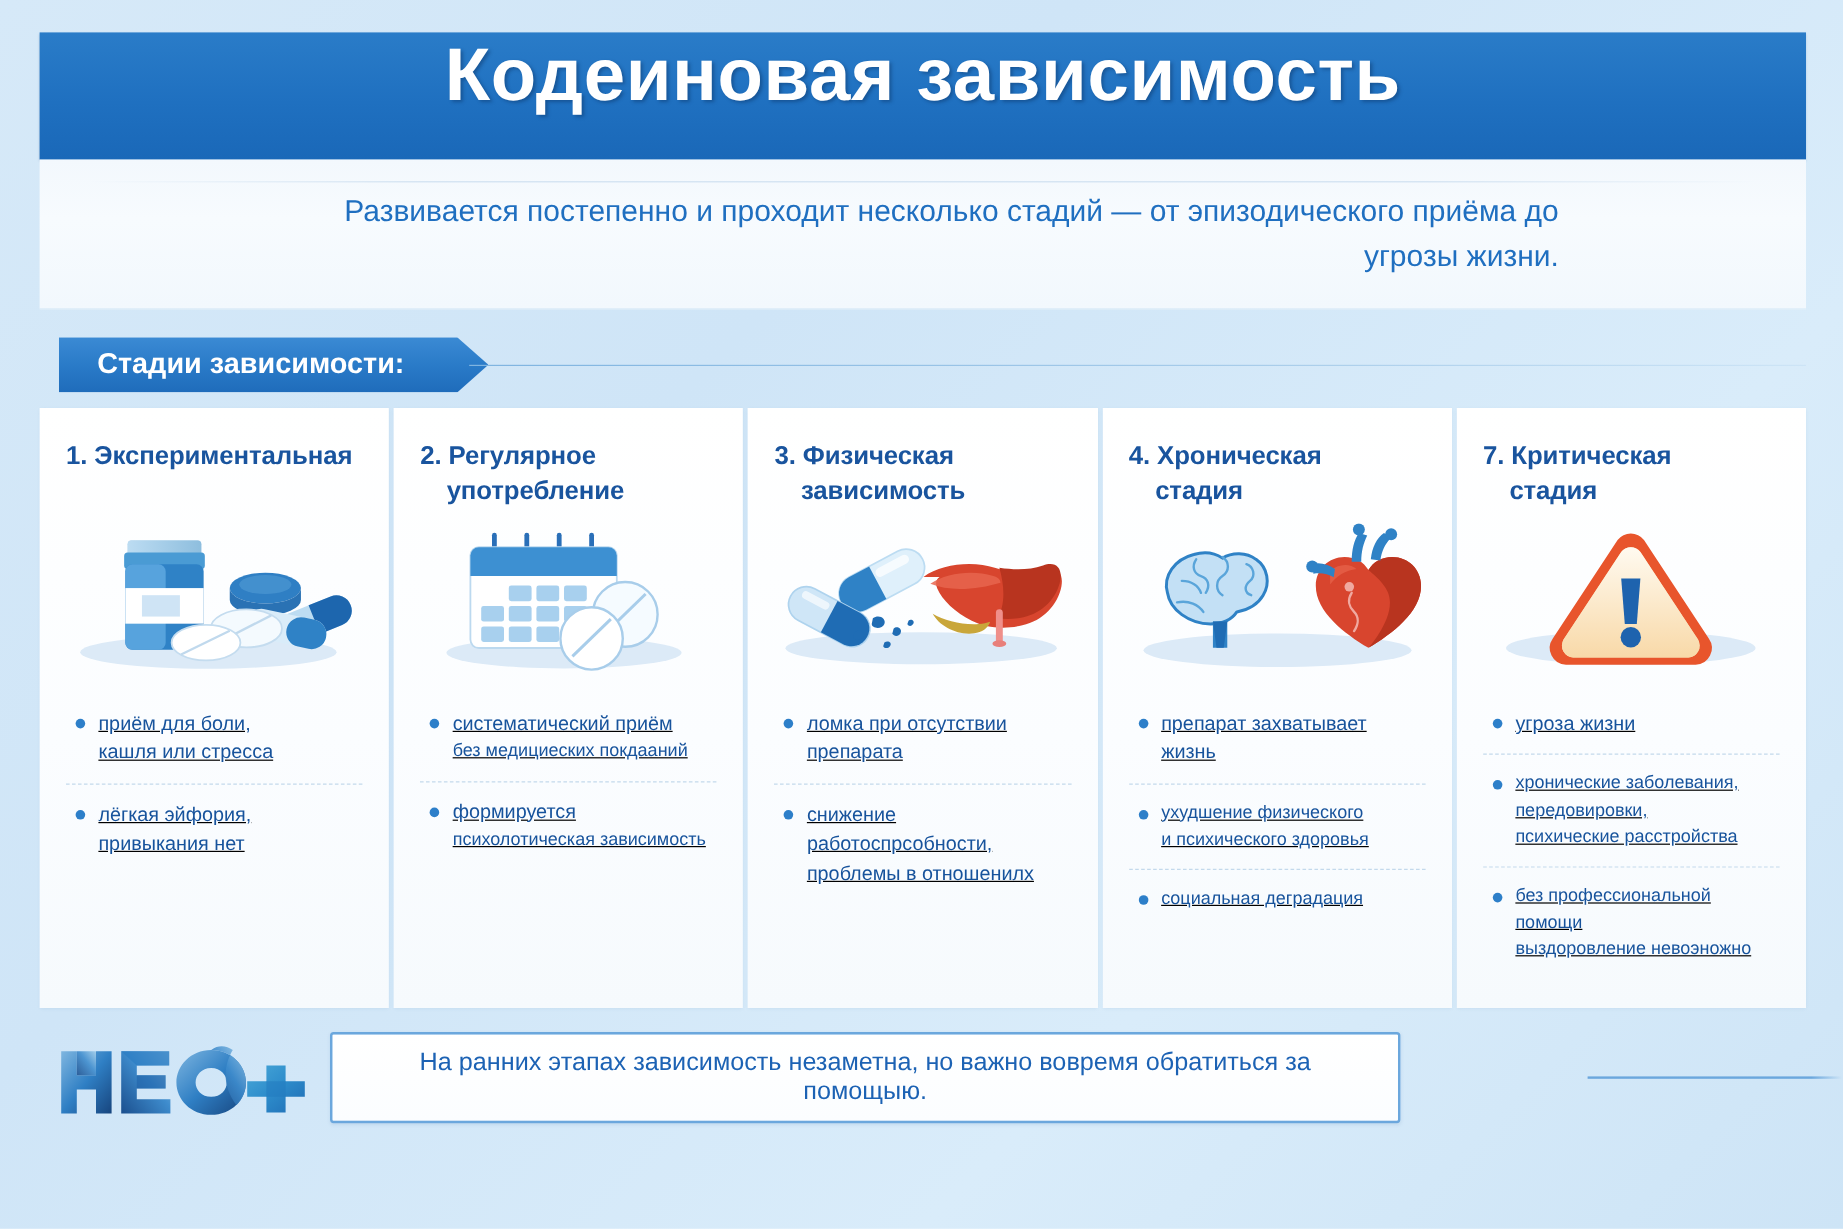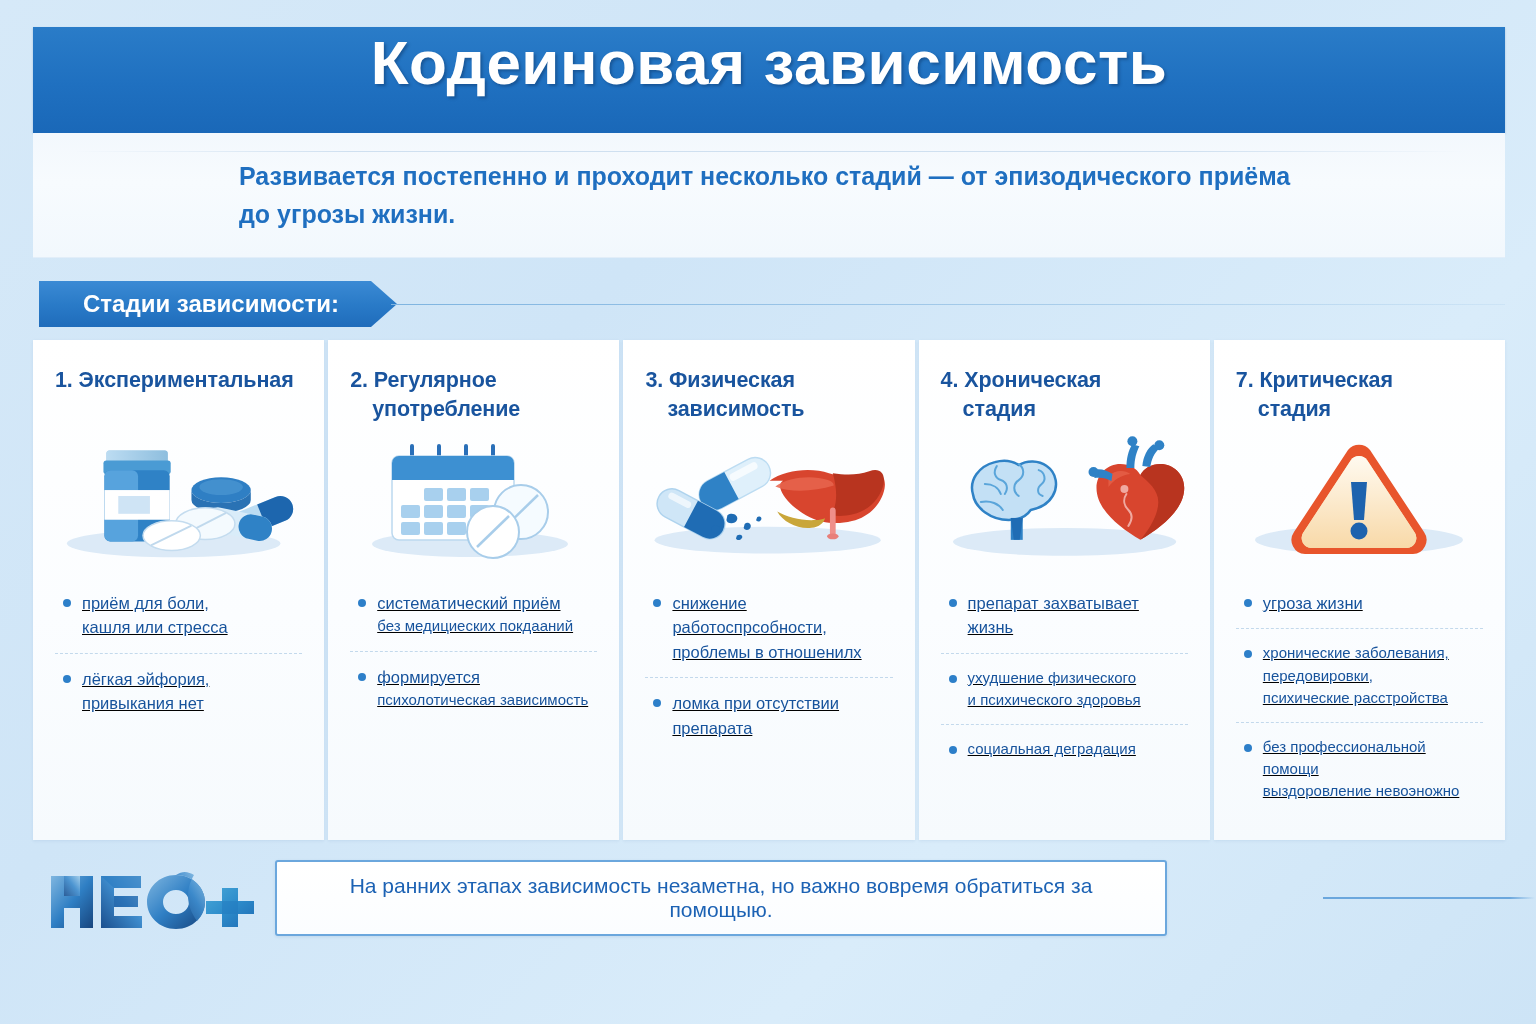--- a/index.html
+++ b/index.html
@@ -63,42 +63,42 @@
     content: "";
     position: absolute;
     left: 40px; right: 40px; top: 18px;
     height: 1px;
     background: linear-gradient(90deg, rgba(200,220,240,0) 0%, #cfe0f0 20%, #cfe0f0 80%, rgba(200,220,240,0) 100%);
   }
   .subtitle-text {
     color: #1f6fc0;
     font-size: 25px;
     line-height: 1.52;
-    text-align: left;
+    text-align: right;
     max-width: 1060px;
-    font-weight: 700;
+    font-weight: 400;
   }
 
   
   .stages-tag-wrap {
     position: absolute;
     left: 33px;
     top: 281px;
     height: 46px;
     width: 1472px;
   }
   .stages-tag {
     position: absolute;
-    left: 6px; top: 0;
+    left: 16px; top: 0;
     height: 46px;
     width: 358px;
     background: linear-gradient(180deg, #3b8ad4 0%, #2a7bc8 50%, #1f6cbb 100%);
     display: flex;
     align-items: center;
-    padding-left: 44px;
+    padding-left: 32px;
     clip-path: polygon(0 0, calc(100% - 26px) 0, 100% 50%, calc(100% - 26px) 100%, 0 100%);
   }
   .stages-tag-label {
     color: #ffffff;
     font-size: 24px;
     font-weight: bold;
     white-space: nowrap;
   }
   .stages-rule {
     position: absolute;
@@ -394,25 +394,25 @@
           <path d="M196 34c14 2 26 2 38-2 11-4 17 2 15 13-3 15-15 28-32 32-8 2-16 2-23 1 8-12 6-30 2-44z" fill="#b8341f"></path>
           <path d="M136 48c14-10 38-12 54-7 4 1 7 3 7 6-20 6-44 8-61 1z" fill="#e8654d" opacity=".85"></path>
           <path d="M138 74c10 6 26 10 40 9 4 0 7-1 10-2-2 6-7 9-14 10-14 2-30-6-36-17z" fill="#c9a63a"></path>
           <rect x="193" y="70" width="6" height="30" rx="3" fill="#ef8f8a"></rect>
           <ellipse cx="196" cy="100" rx="6" ry="3" fill="#e87f7a"></ellipse>
         </svg>
       </div>
       <div class="bullets">
         <div class="bullet-row">
           <span class="bullet-dot"></span>
+          <span class="bullet-text">ломка при отсутствии<br>препарата</span>
+        </div>
+        <div class="bullet-row">
+          <span class="bullet-dot"></span>
           <span class="bullet-text">снижение<br>работоспрсобности,<br>проблемы в отношенилх</span>
-        </div>
-        <div class="bullet-row">
-          <span class="bullet-dot"></span>
-          <span class="bullet-text">ломка при отсутствии<br>препарата</span>
         </div>
       </div>
     </div>
 
     <div class="card">
       <div class="card-title">
         <span>4. Хроническая</span>
         <span class="second-line">стадия</span>
       </div>
       <div class="icon-area">

